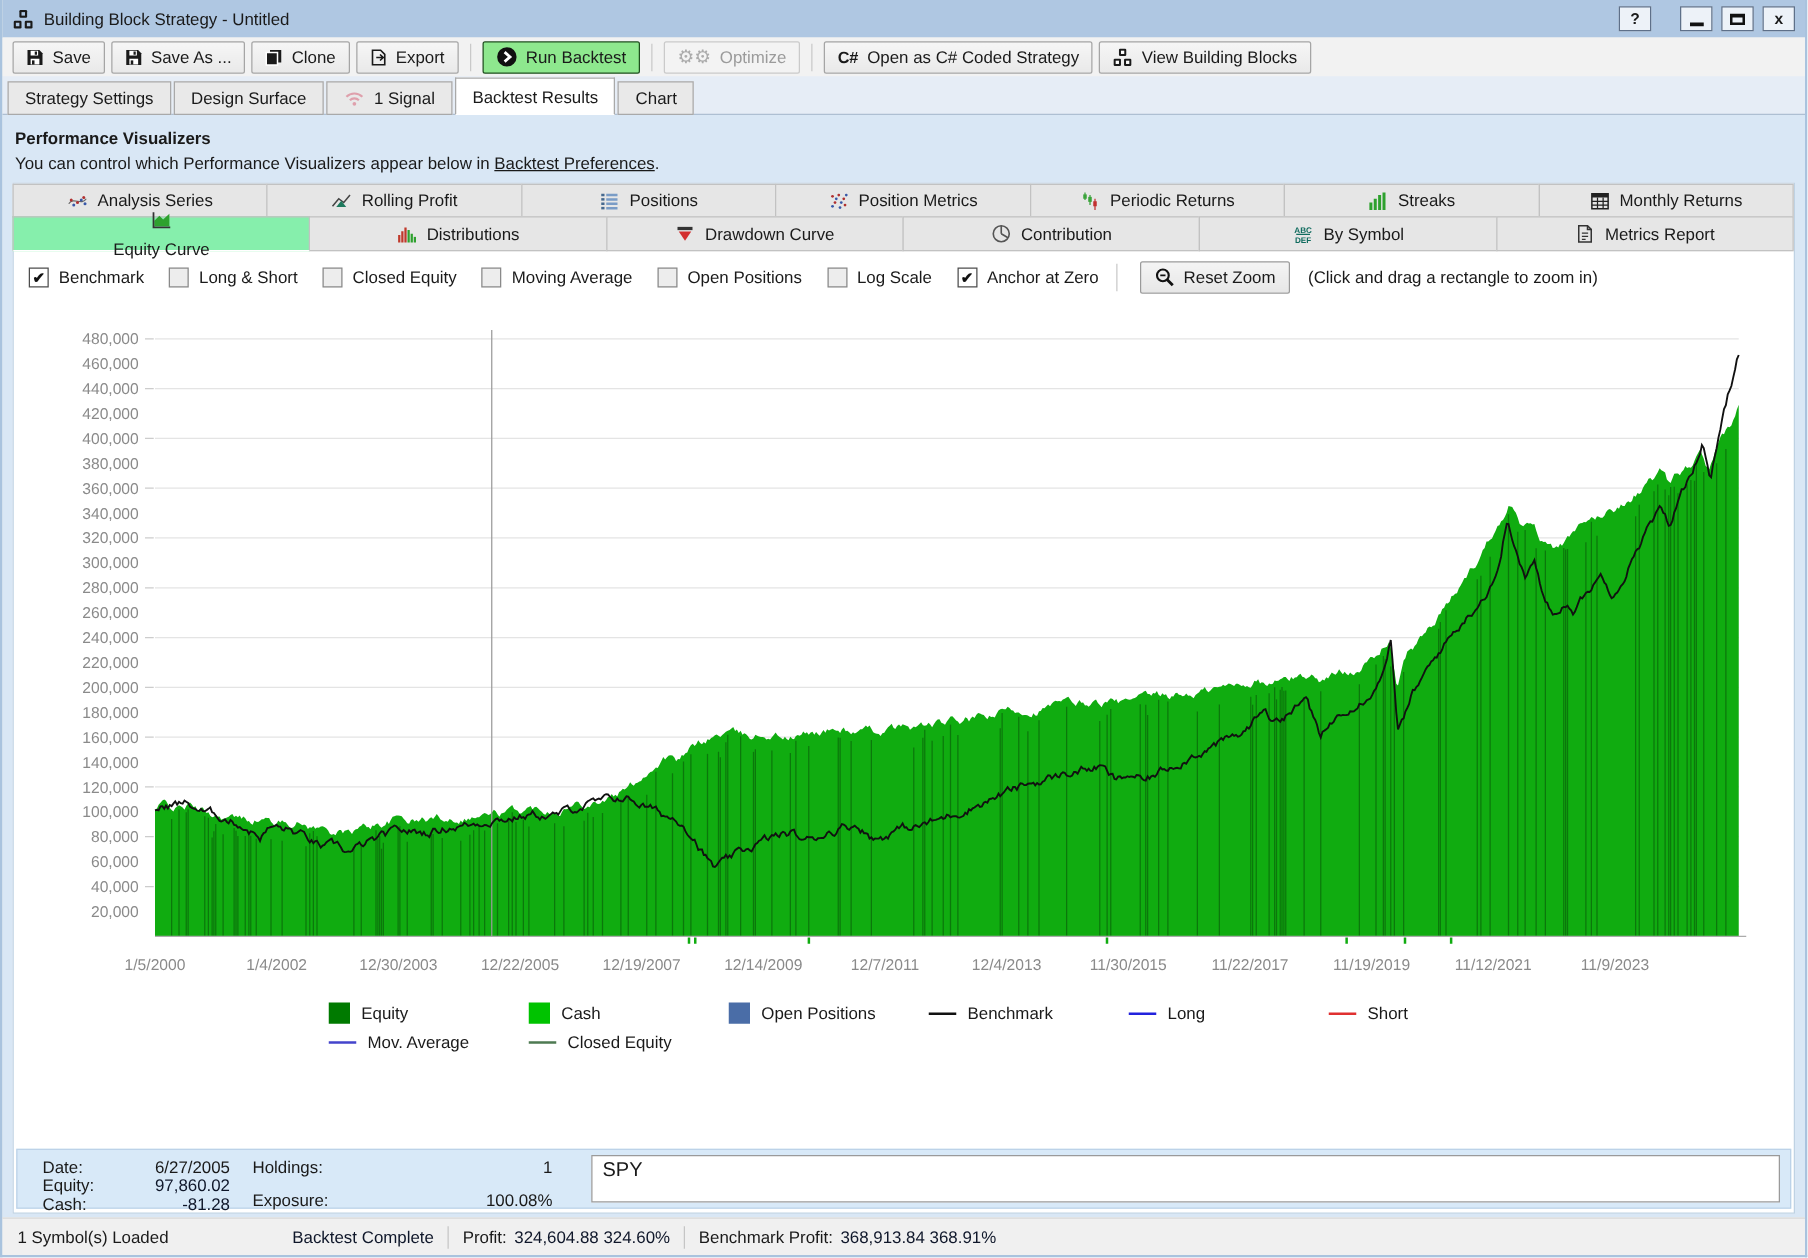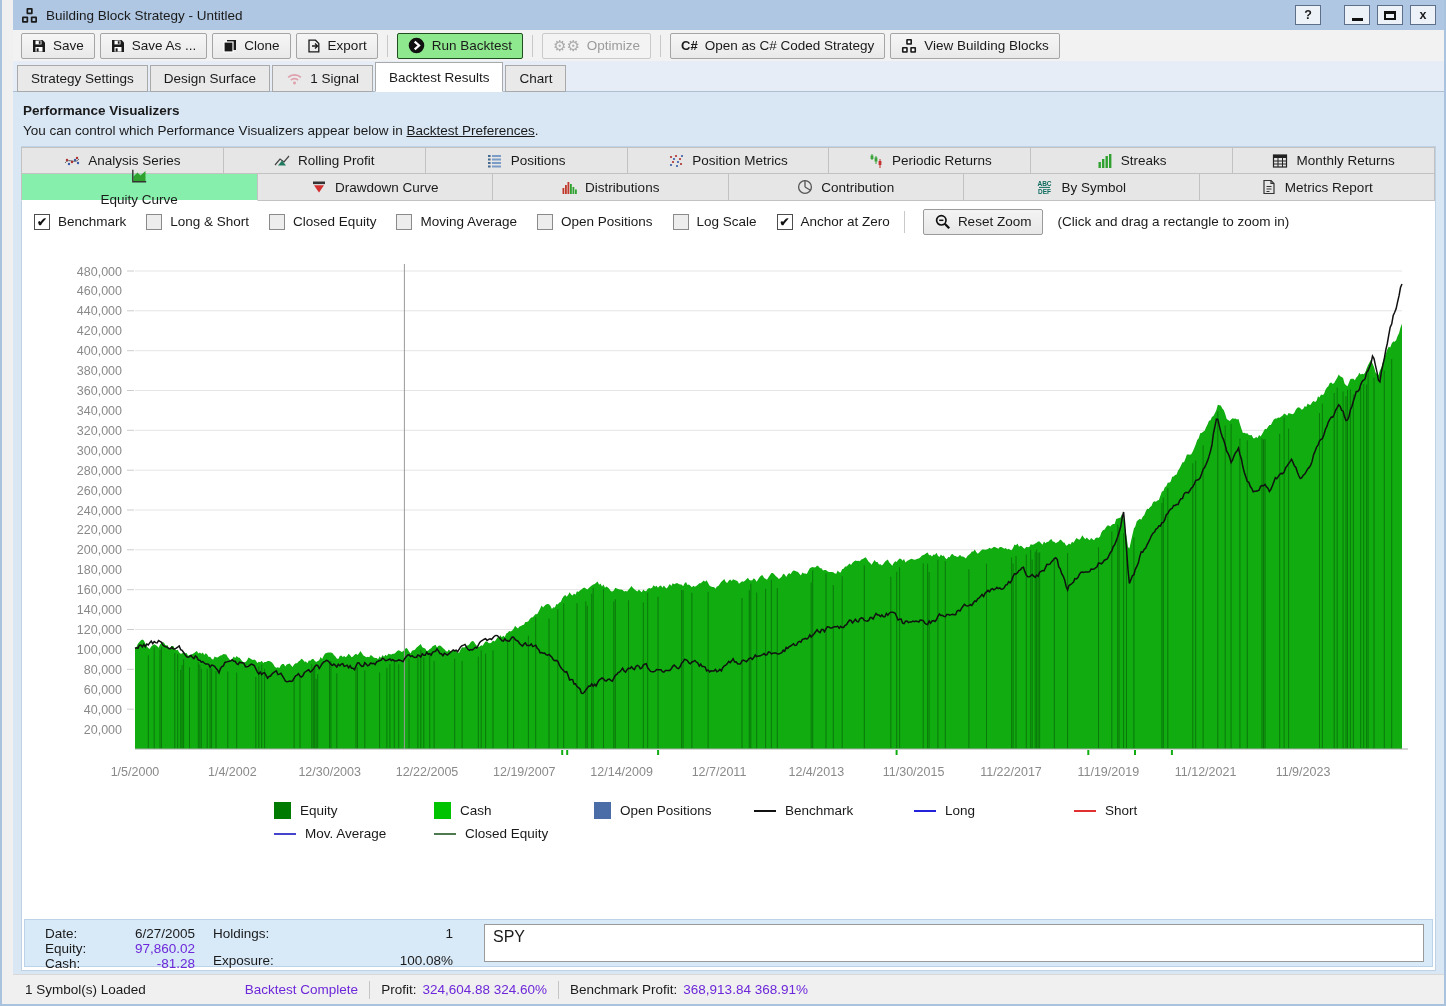--- a/index.html
+++ b/index.html
@@ -3,21 +3,21 @@
 <meta charset="utf-8">
 <style>
   * { box-sizing: border-box; }
   html,body { margin:0; padding:0; }
   body {
     width:1446px; height:1006px; overflow:hidden;
     font-family:"Liberation Sans", sans-serif; font-size:13.5px; color:#1a1a1a;
     background:#fff;
   }
   .window { width:1446px; height:1006px; border:2px solid #A9C3DE; border-top:none;
-    display:flex; flex-direction:column; background:#F0F0F0;padding-left:11px; }
+    display:flex; flex-direction:column; background:#F0F0F0; }
 
   
   .titlebar { height:30px; flex:none; background:#AFC7E2; display:flex; align-items:center; padding:0 8px; }
   .titlebar .title { margin-left:8px; }
   .winbtns { margin-left:auto; display:flex; align-items:center; gap:7px; }
   .winbtn { width:26px; height:20px; background:#EDF2F8; border:1px solid #5E7089;
     display:flex; align-items:center; justify-content:center; font-weight:bold; font-size:12.5px; cursor:default; }
   .winbtn.help { margin-right:16px; }
   .g-min { display:block; width:11px; height:3px; background:#111; margin-top:9px; }
   .g-max { display:block; width:12px; height:9px; border:2px solid #111; border-top-width:3px; }
@@ -79,21 +79,21 @@
   .info { flex:none; margin:20px 2px 3px 2px; margin-top:auto; height:48px; background:#D8E9F8;
     border:1px solid #BCD2E8; display:flex; padding:4px 8px 4px 20px; }
   .icol { display:flex; flex-direction:column; justify-content:space-between; padding:2px 0; }
   .icol1 { width:150px; }
   .icol2 { width:240px; margin-left:18px;gap:12px; }
   .irow { display:flex; }
   .ilabel { flex:none; }
   .ival { margin-left:auto; text-align:center; }
   .symbox { flex:1; margin-left:31px; background:#fff; border:1px solid #9A9A9A; padding:3px 8px; font-size:16px; }
 
-  .gtxt { color:#6d28d9; }
+  .gtxt { color:#0f172a; }
 
   
   .statusbar { height:30px; flex:none; background:#F0F0F0; border-top:1px solid #D8D8D8;
     display:flex; align-items:center; padding:0 12px; gap:11px; }
   .ssep { width:1px; height:18px; background:#C5C5C5; flex:none; }
   .sb-complete { margin-left:88px; }
 </style>
 </head>
 <body>
 
@@ -310,39 +310,39 @@
       <div class="vrow r2">
         <span class="vtab active">
           <svg width="16" height="16" viewBox="0 0 16 16">
               <path d="M2.5 13 L2.5 8.5 6.5 4.5 9.5 7.5 14.5 3 14.5 13 z" fill="#2EA12E"></path>
               <path d="M1.8 1.8 V13.8 H15.2" stroke="#333" fill="none" stroke-width="1.4"></path>
             </svg>
           <span>Equity Curve</span>
         </span>
         <span class="vtab">
           <svg width="16" height="16" viewBox="0 0 16 16">
-              <rect x="2" y="2.5" width="12" height="2.6" fill="#333"></rect>
-              <path d="M3 6.2 h10 L8 13.5 z" fill="#D32F2F"></path>
-            </svg>
-          <span>Drawdown Curve</span>
-        </span>
-        <span class="vtab">
-          <svg width="16" height="16" viewBox="0 0 16 16">
               <g fill="#C0392B">
                 <rect x="1.5" y="9" width="1.8" height="6"></rect>
                 <rect x="4" y="6" width="1.8" height="9"></rect>
                 <rect x="6.5" y="3" width="1.8" height="12"></rect>
               </g>
               <g fill="#2EA12E">
                 <rect x="9" y="5" width="1.8" height="10"></rect>
                 <rect x="11.5" y="8" width="1.8" height="7"></rect>
                 <rect x="14" y="10.5" width="1.8" height="4.5"></rect>
               </g>
             </svg>
           <span>Distributions</span>
+        </span>
+        <span class="vtab">
+          <svg width="16" height="16" viewBox="0 0 16 16">
+              <rect x="2" y="2.5" width="12" height="2.6" fill="#333"></rect>
+              <path d="M3 6.2 h10 L8 13.5 z" fill="#D32F2F"></path>
+            </svg>
+          <span>Drawdown Curve</span>
         </span>
         <span class="vtab">
           <svg width="16" height="16" viewBox="0 0 16 16">
               <circle cx="8" cy="8" r="6.4" fill="none" stroke="#555" stroke-width="1.3"></circle>
               <path d="M8 8 V1.6 M8 8 L13.4 11.2" stroke="#555" stroke-width="1.3" fill="none"></path>
             </svg>
           <span>Contribution</span>
         </span>
         <span class="vtab">
           <svg width="17" height="16" viewBox="0 0 16 16">

